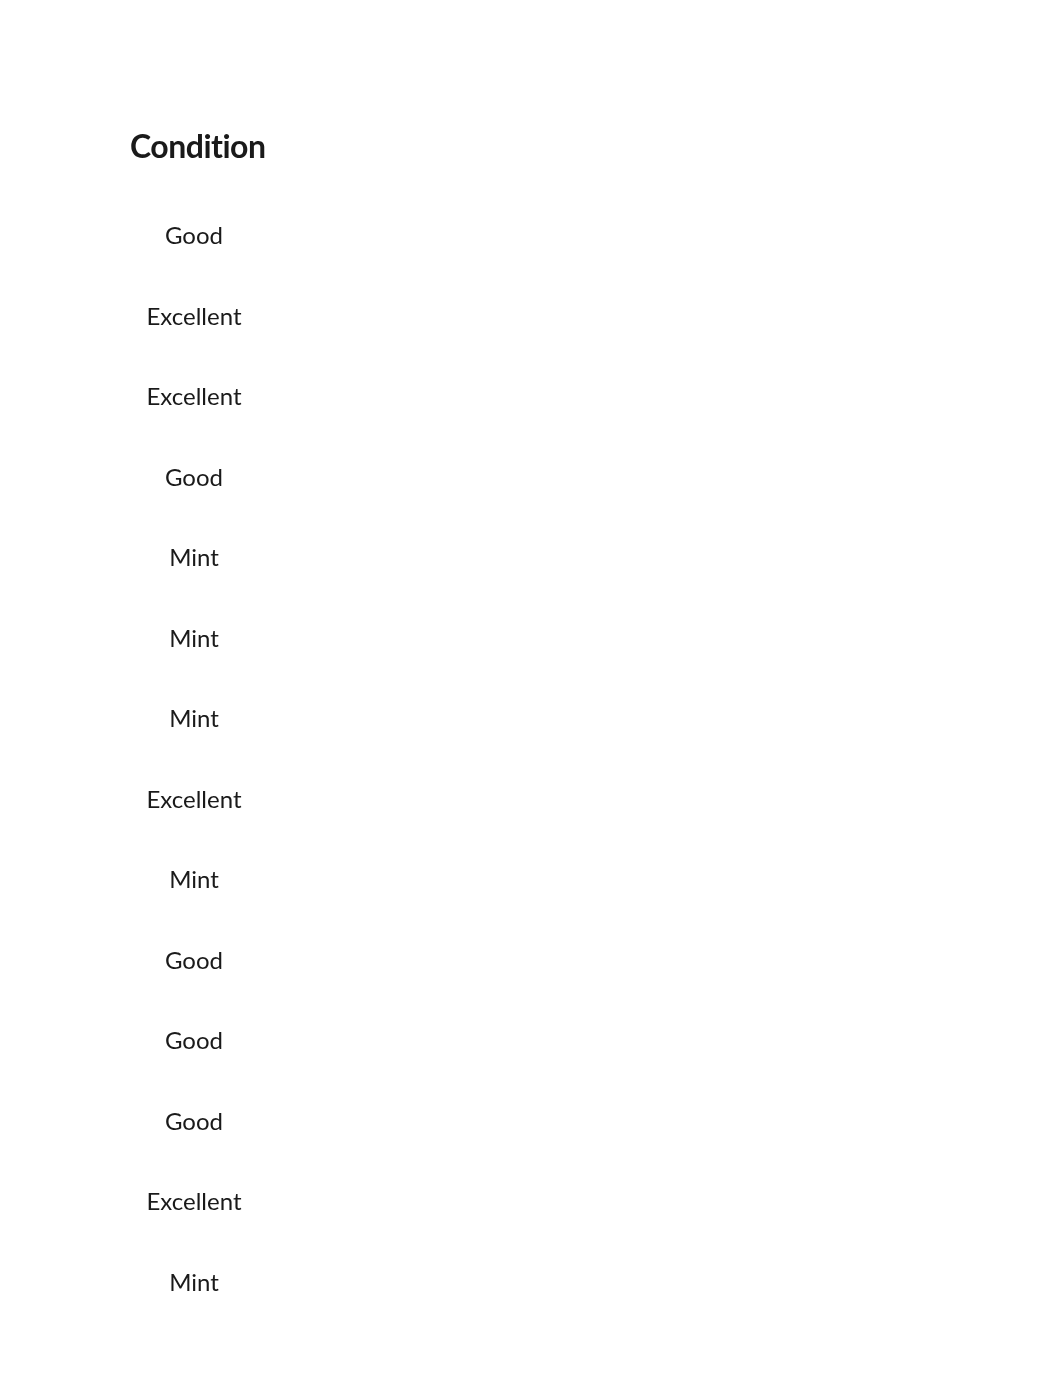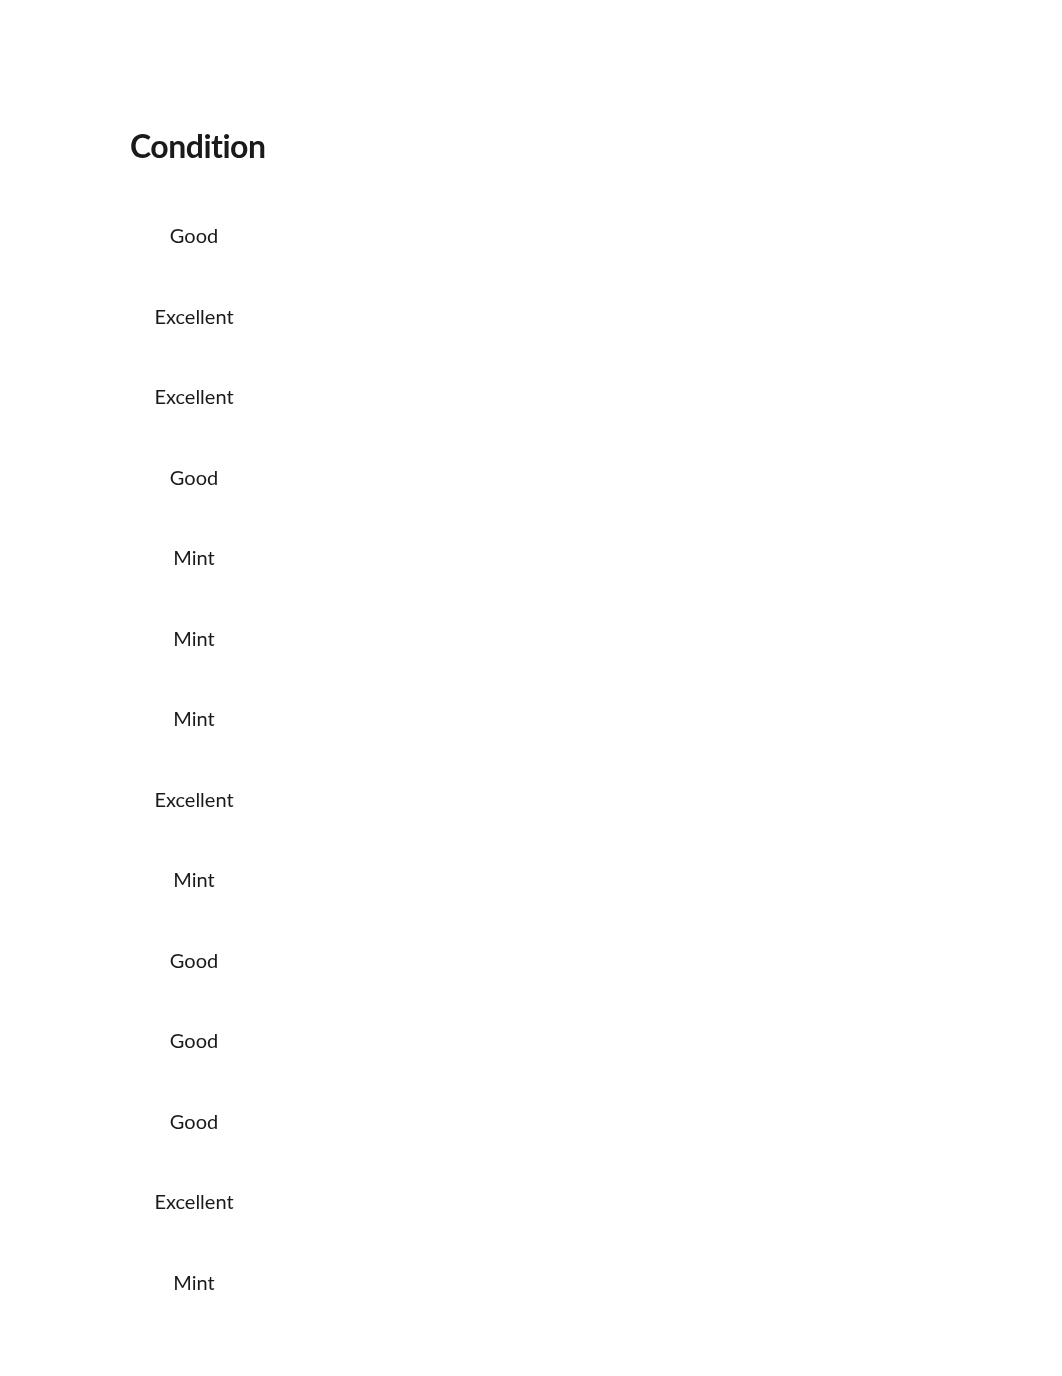--- a/index.html
+++ b/index.html
@@ -20,21 +20,21 @@
     }
     .header {
       font-size: 32px;
       font-weight: 700;
       text-align: center;
       width: 160px;
       margin-bottom: 14px;
       letter-spacing: -0.5px;
     }
     .row {
-      font-size: 20px;
+      font-size: 24px;
       font-weight: 400;
       text-align: center;
       width: 160px;
       line-height: 48.5px;
     }
   </style>
 </head>
 <body>
 
 <div class="container">

